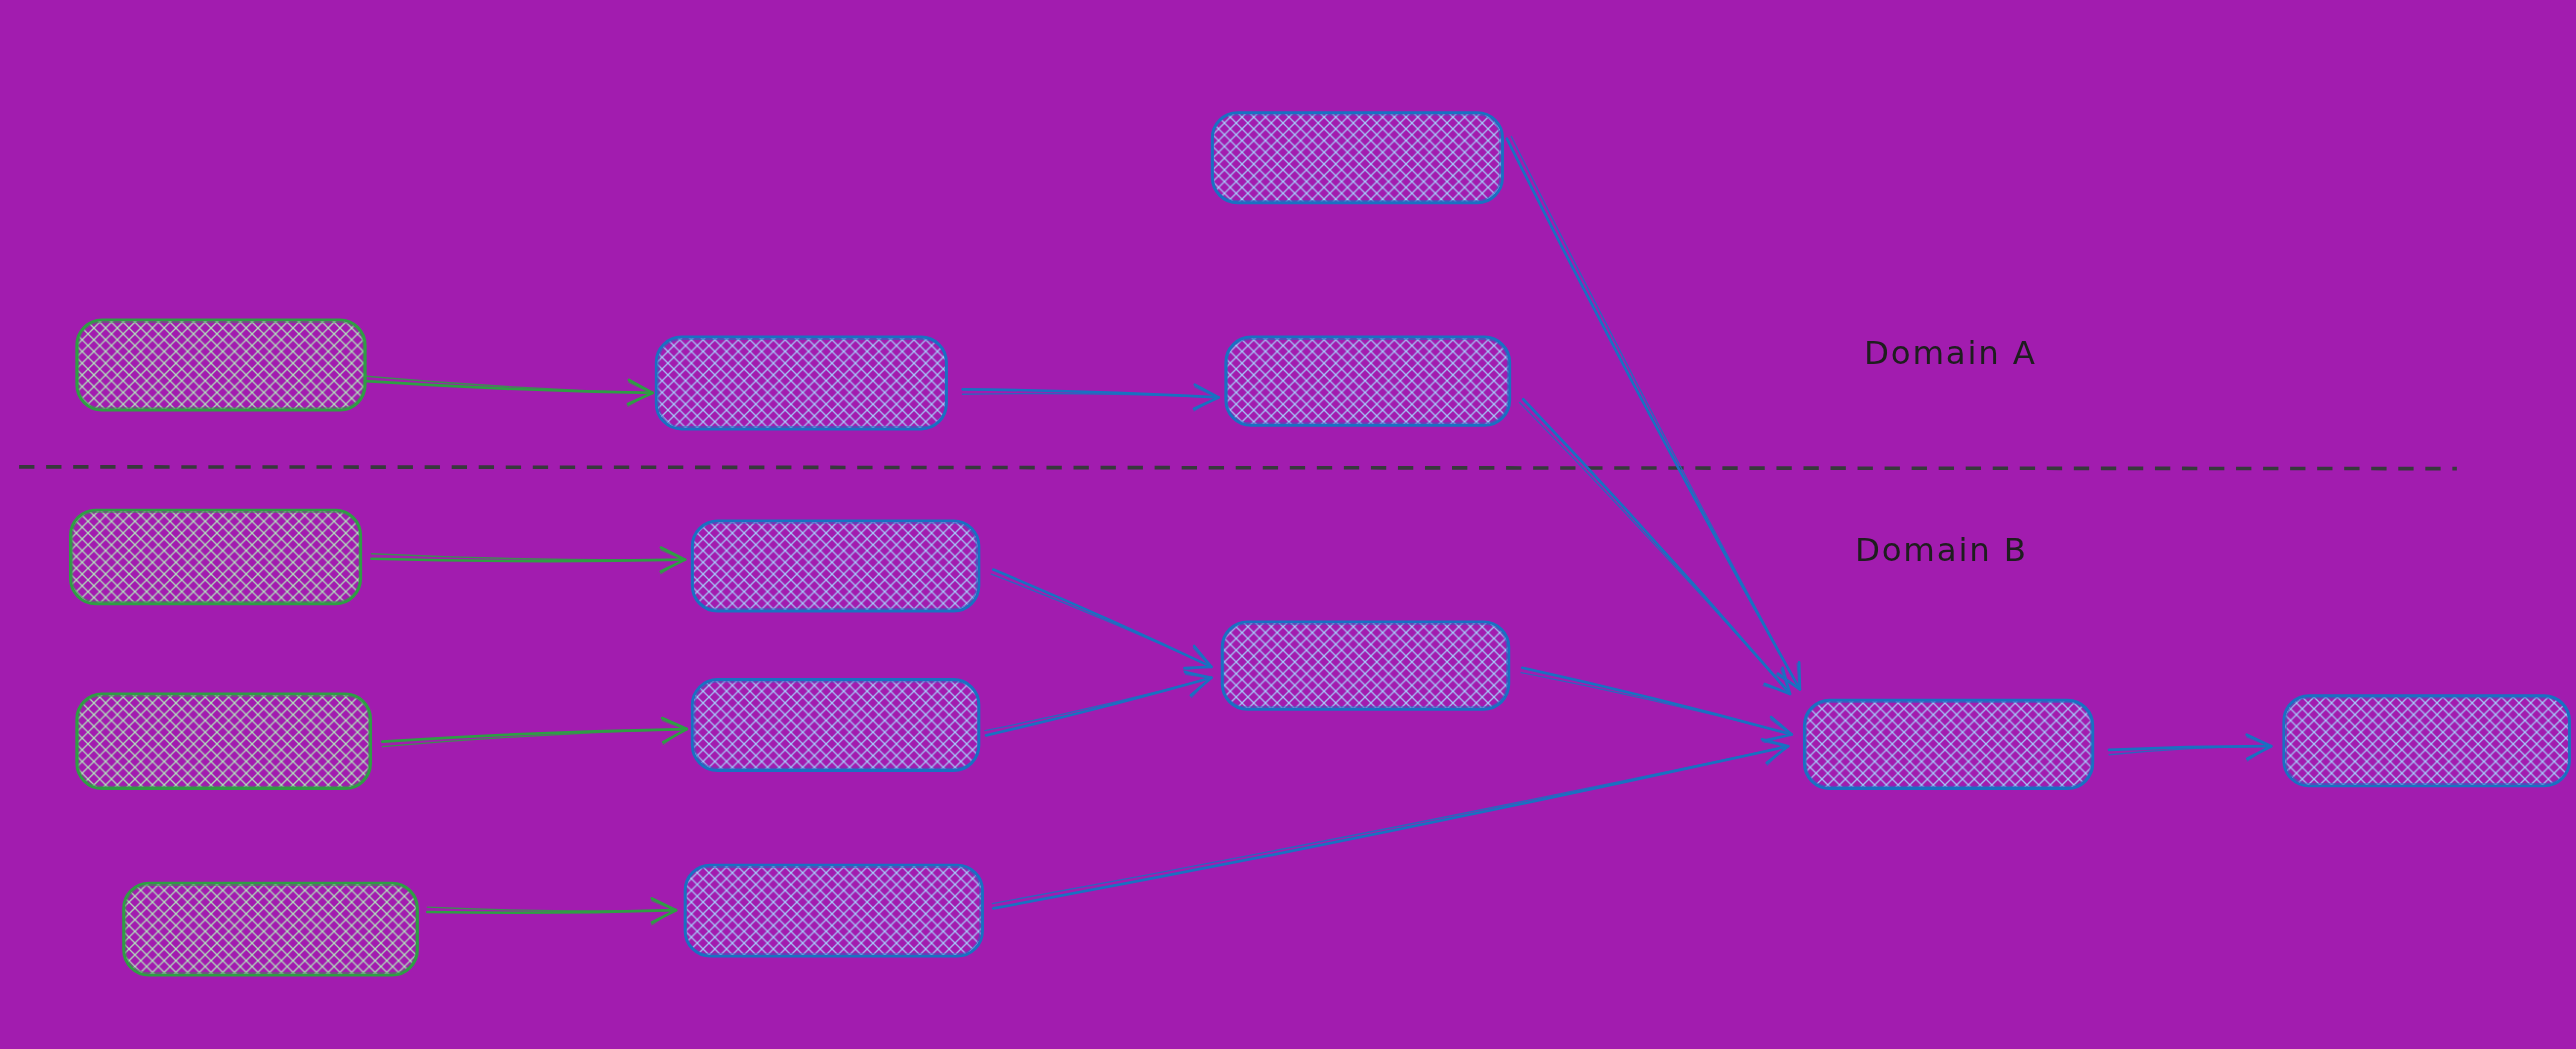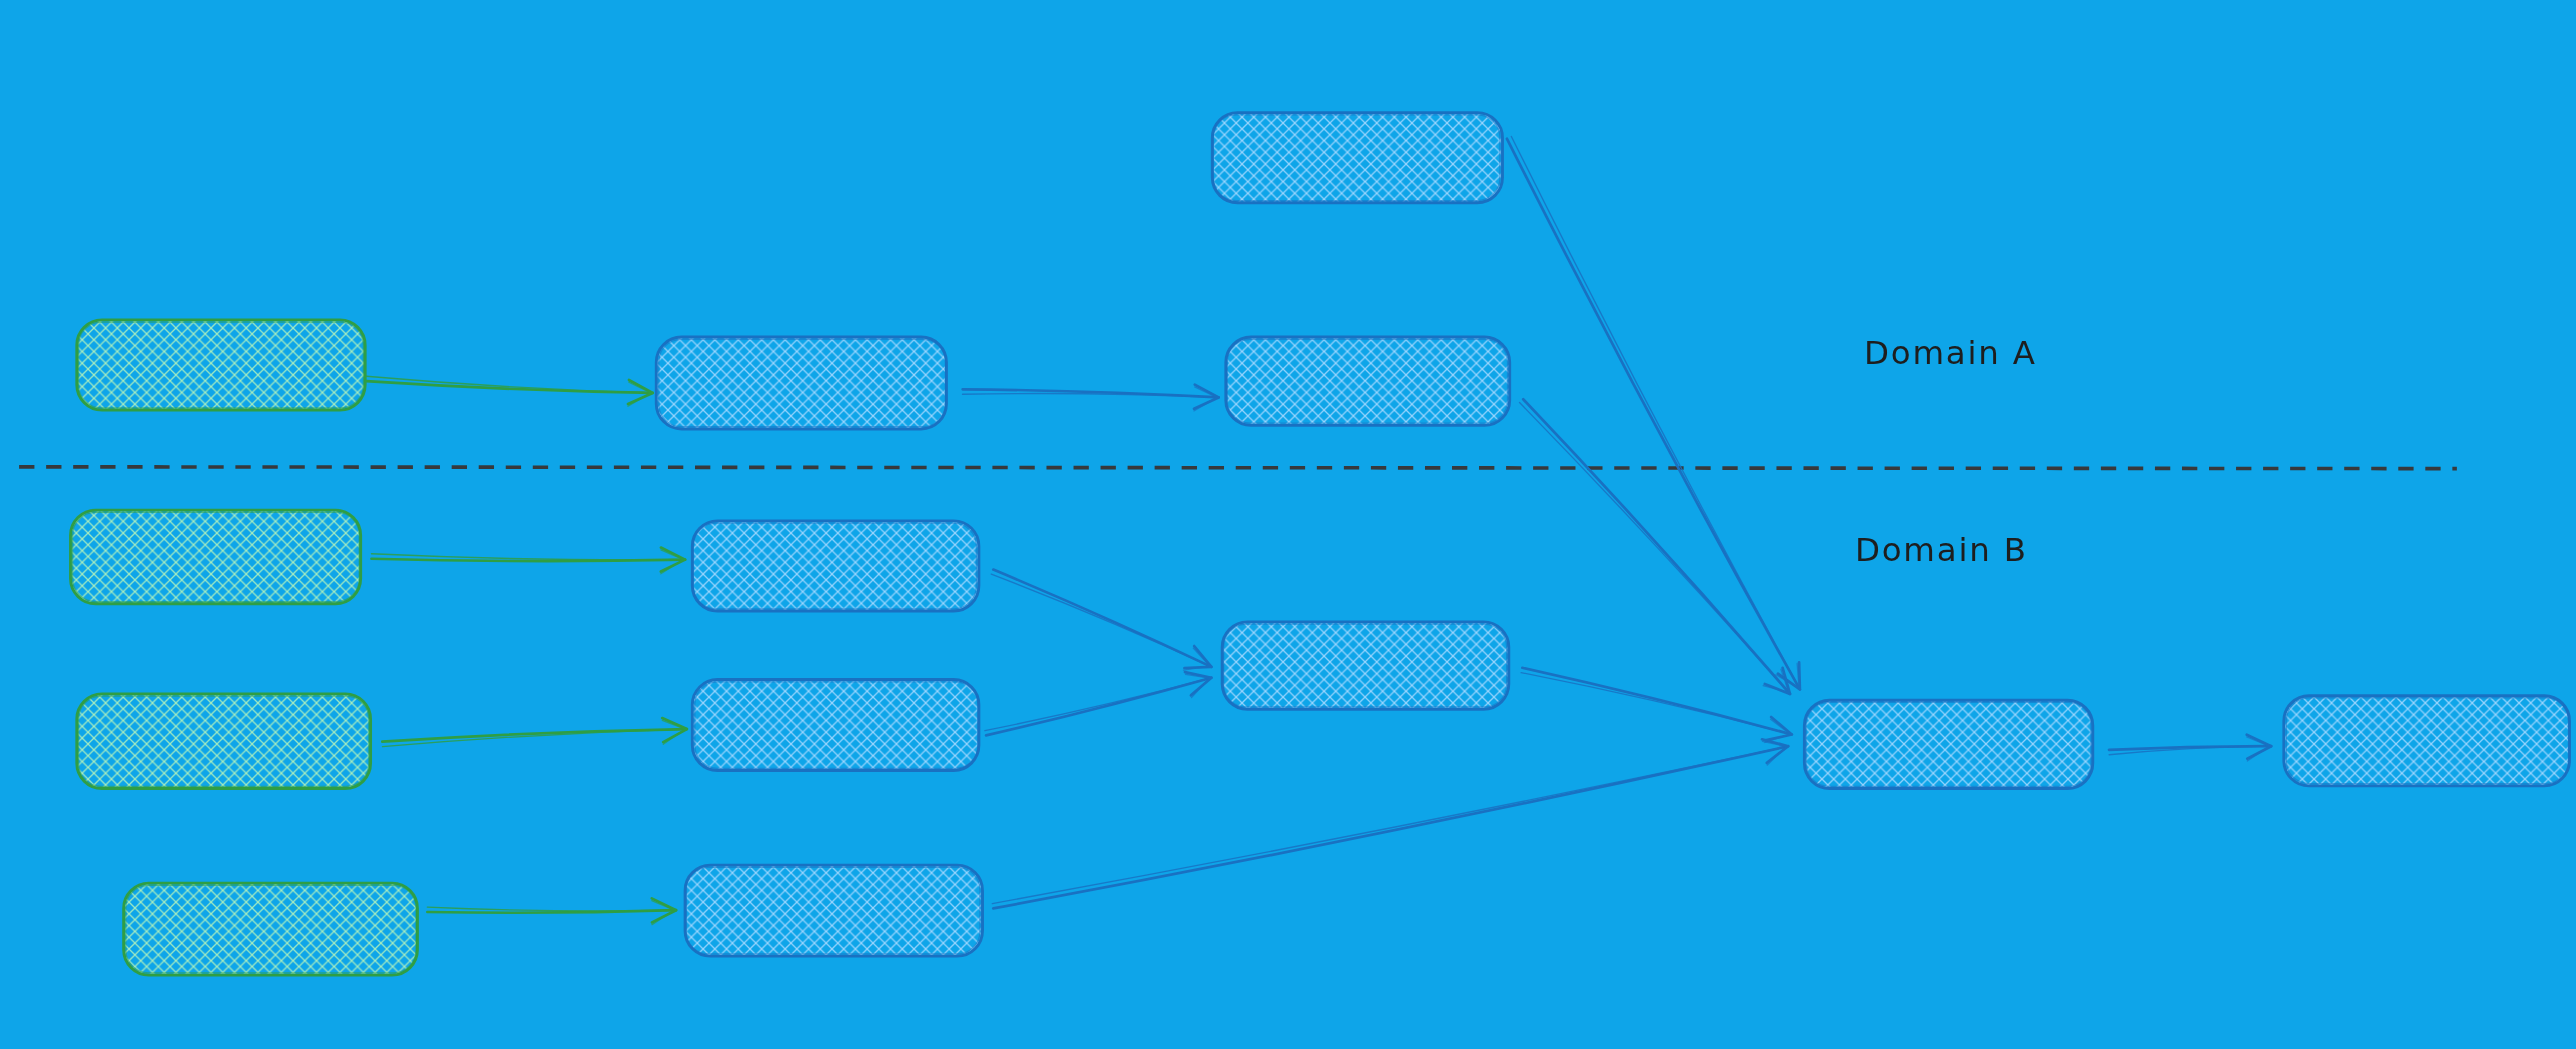--- a/index.html
+++ b/index.html
@@ -1,17 +1,17 @@
 <!DOCTYPE html>
 <html style="font-size:14.4px"><head>
 <meta charset="utf-8">
 <style>
   html,body{margin:0;padding:0;background:#ffffff;}
   body{width:2576px;height:1049px;overflow:hidden;font-family:"DejaVu Sans","Liberation Sans",sans-serif;}
-  .canvas-wrap{position:relative;width:2576px;height:1049px;background:#0ea5e9;}
+  .canvas-wrap{position:relative;width:2576px;height:1049px;background:#a21caf;}
   svg{display:block;}
   svg text{font-family:"DejaVu Sans","Liberation Sans",sans-serif;font-weight:400;}
 </style>
 </head>
 <body>
 
 <div class="canvas-wrap">
   <svg id="diagram-svg" width="2576" height="1049" viewBox="0 0 2858 1164" xmlns="http://www.w3.org/2000/svg">
       <defs>
         <pattern id="hatch-blue" width="13" height="13" patternUnits="userSpaceOnUse">

